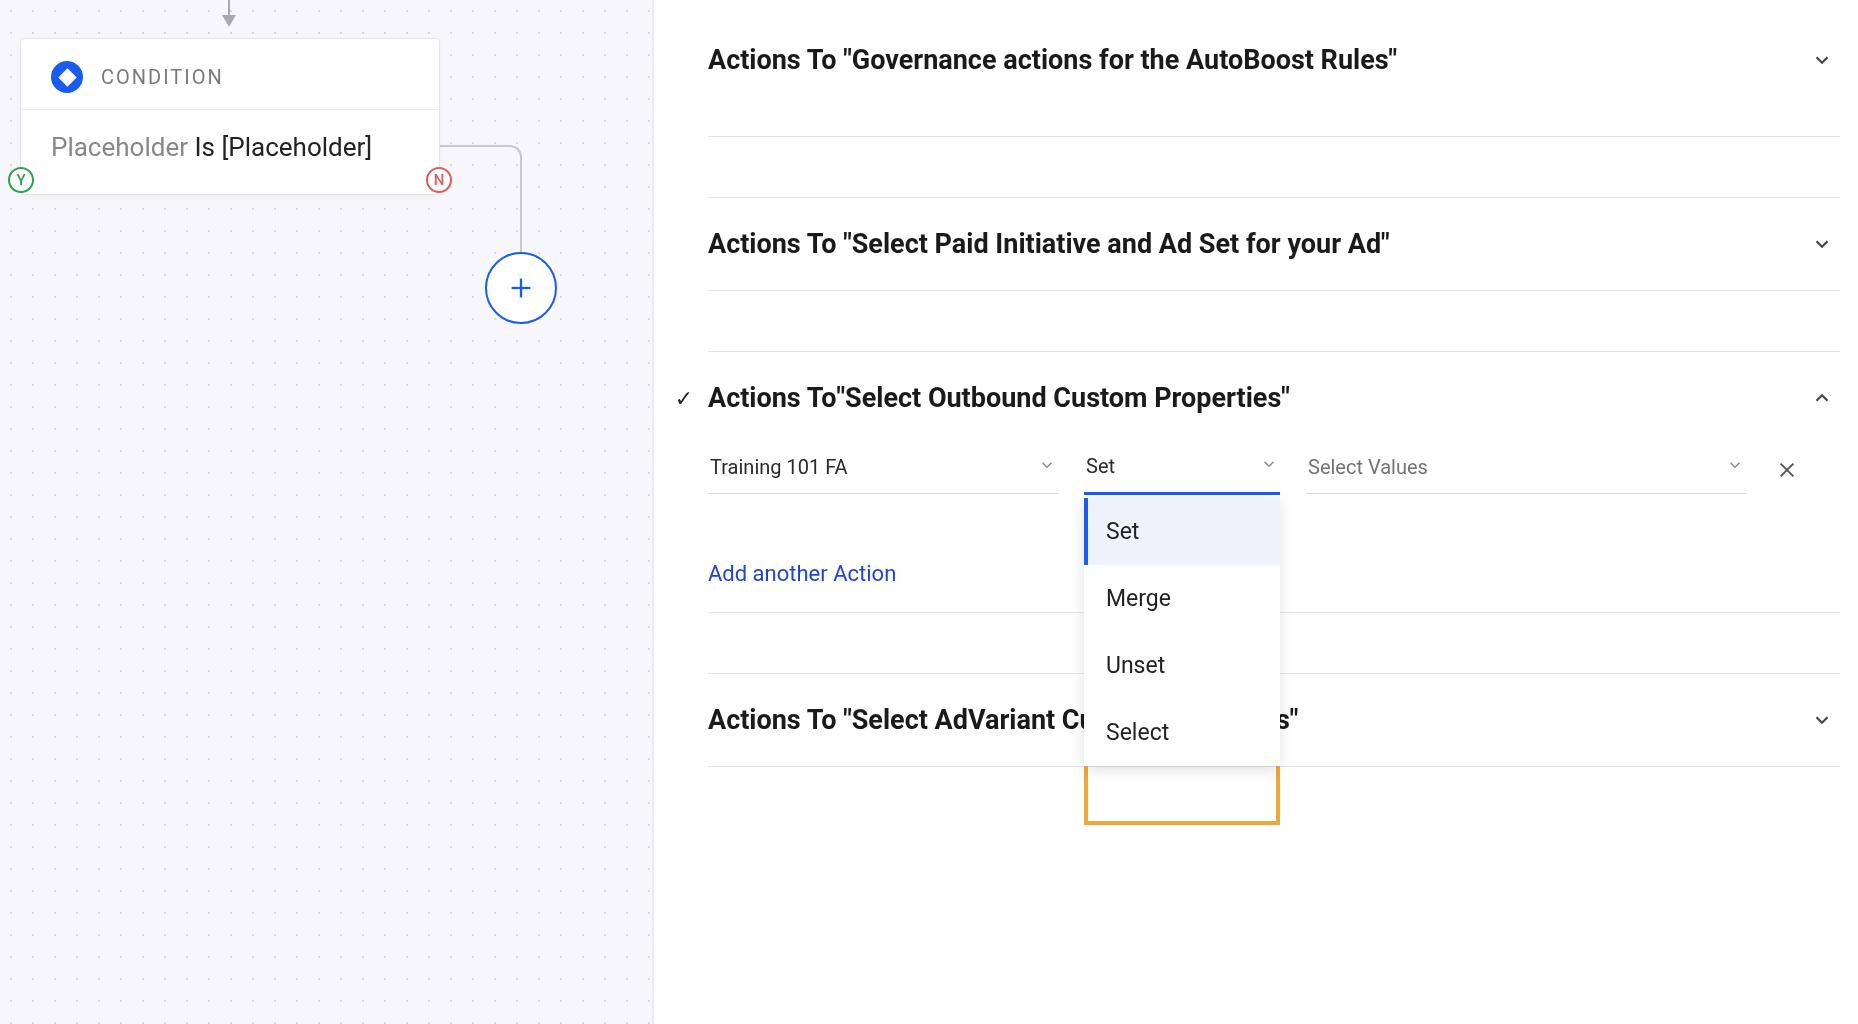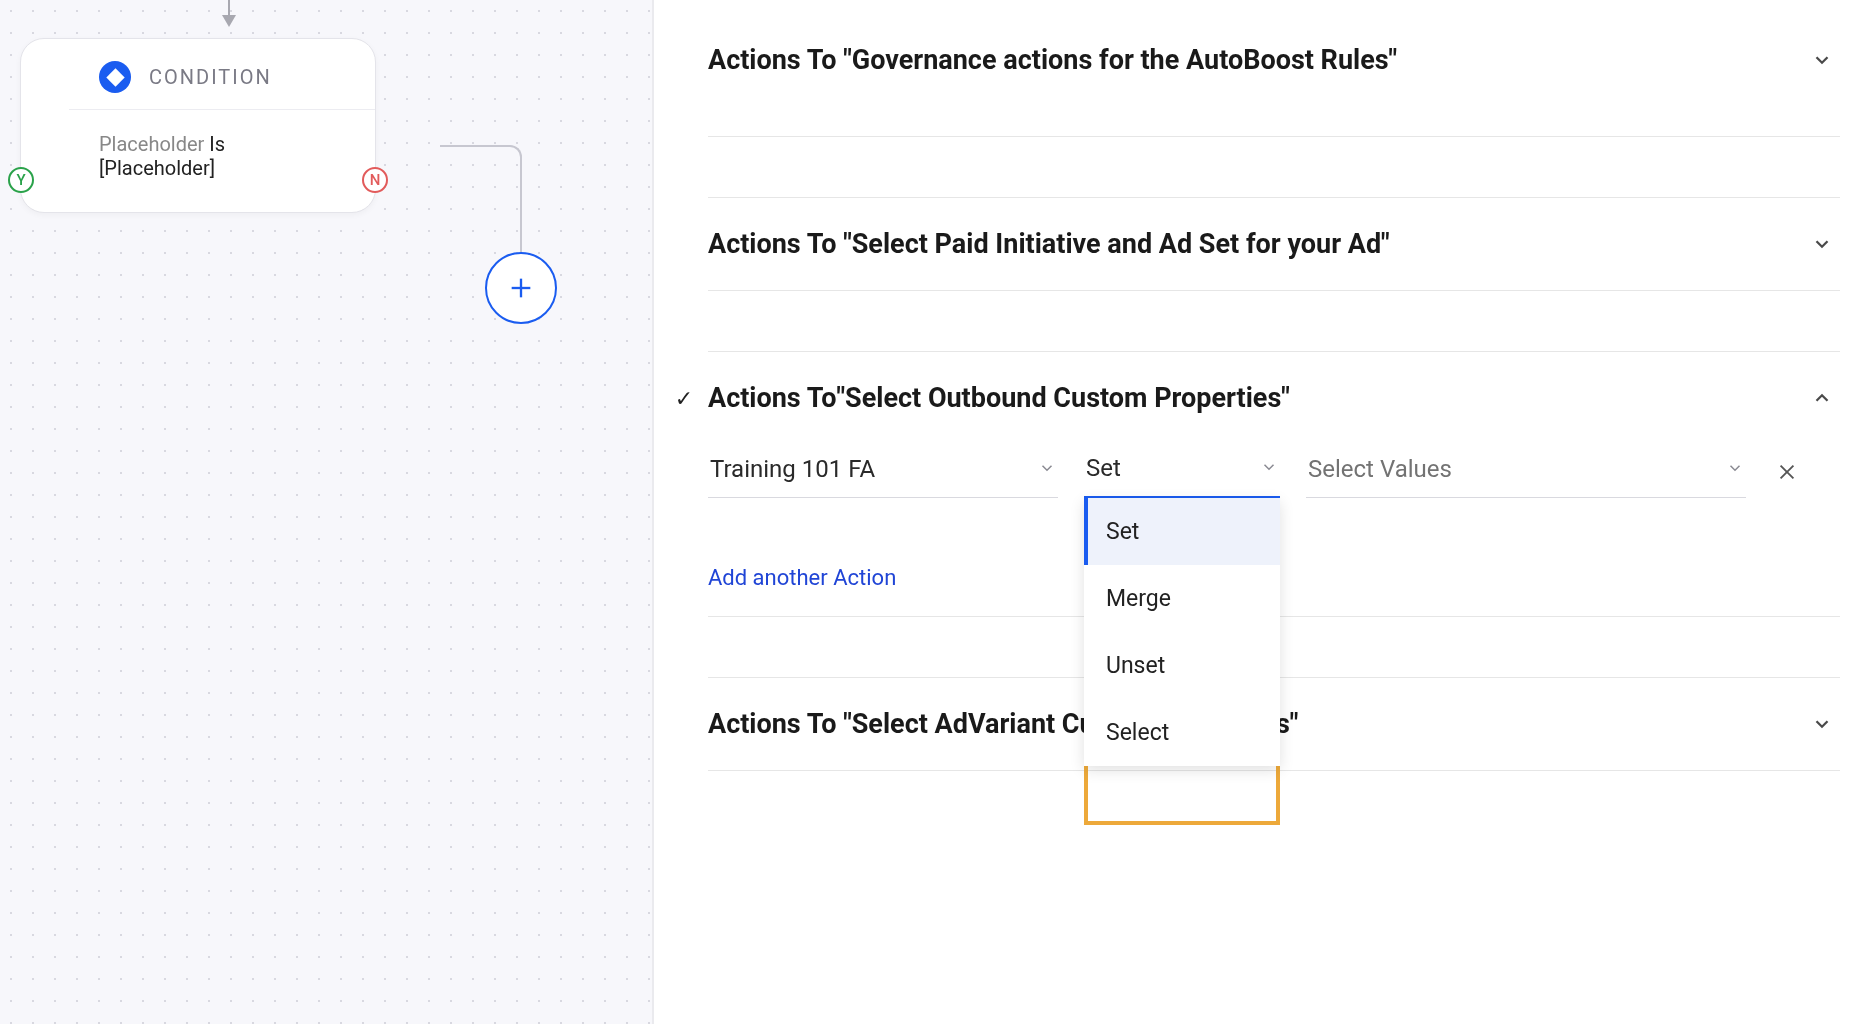--- a/index.html
+++ b/index.html
@@ -35,26 +35,25 @@
     position: absolute;
     bottom: -2px; left: -6px;
     border-left: 7px solid transparent;
     border-right: 7px solid transparent;
     border-top: 12px solid #a8a8b0;
   }
   .condition-card {
     position: absolute;
     left: 20px;
     top: 38px;
-    width: 356px;
+    width: 420px;
     background: #fff;
     border: 1px solid #e4e4ea;
-    border-radius: 24px;
+    border-radius: 4px;
     box-shadow: 0 2px 6px rgba(0,0,0,0.04);
-    padding-left: 48px;
   }
   .condition-head {
     display: flex;
     align-items: center;
     gap: 18px;
     padding: 22px 30px 16px 30px;
     border-bottom: 1px solid #ececf1;
   }
   .diamond-icon {
     width: 32px; height: 32px;
@@ -68,21 +67,21 @@
     background: #fff;
     transform: rotate(45deg);
   }
   .condition-title {
     letter-spacing: 2px;
     font-size: 20px;
     color: #7a7a85;
   }
   .condition-body {
     padding: 22px 30px 32px 30px;
-    font-size: 20px;
+    font-size: 26px;
     color: #222;
   }
   .condition-body .ph { color: #888; }
   .yn-badge {
     position: absolute;
     width: 26px; height: 26px;
     border-radius: 50%;
     background: #fff;
     display: flex; align-items: center; justify-content: center;
     font-size: 15px; font-weight: 500;
@@ -151,21 +150,21 @@
     display: flex;
     align-items: center;
     gap: 26px;
     padding: 0 4px 30px 0;
   }
   .sel {
     position: relative;
     border-bottom: 1.5px solid #d9d9df;
     display: flex; align-items: center; justify-content: space-between;
     padding: 10px 2px 14px 2px;
-    font-size: 24px;
+    font-size: 20px;
     color: #2a2a2a;
     cursor: pointer;
   }
   .sel .caret { color: #8a8a92; }
   .sel-training { width: 350px; }
   .sel-op { width: 196px; }
   .sel-op.open { border-bottom: 3px solid #1a5cf0; }
   .sel-values { width: 440px; color: #737373; }
   .row-remove {
     width: 30px; height: 30px;

